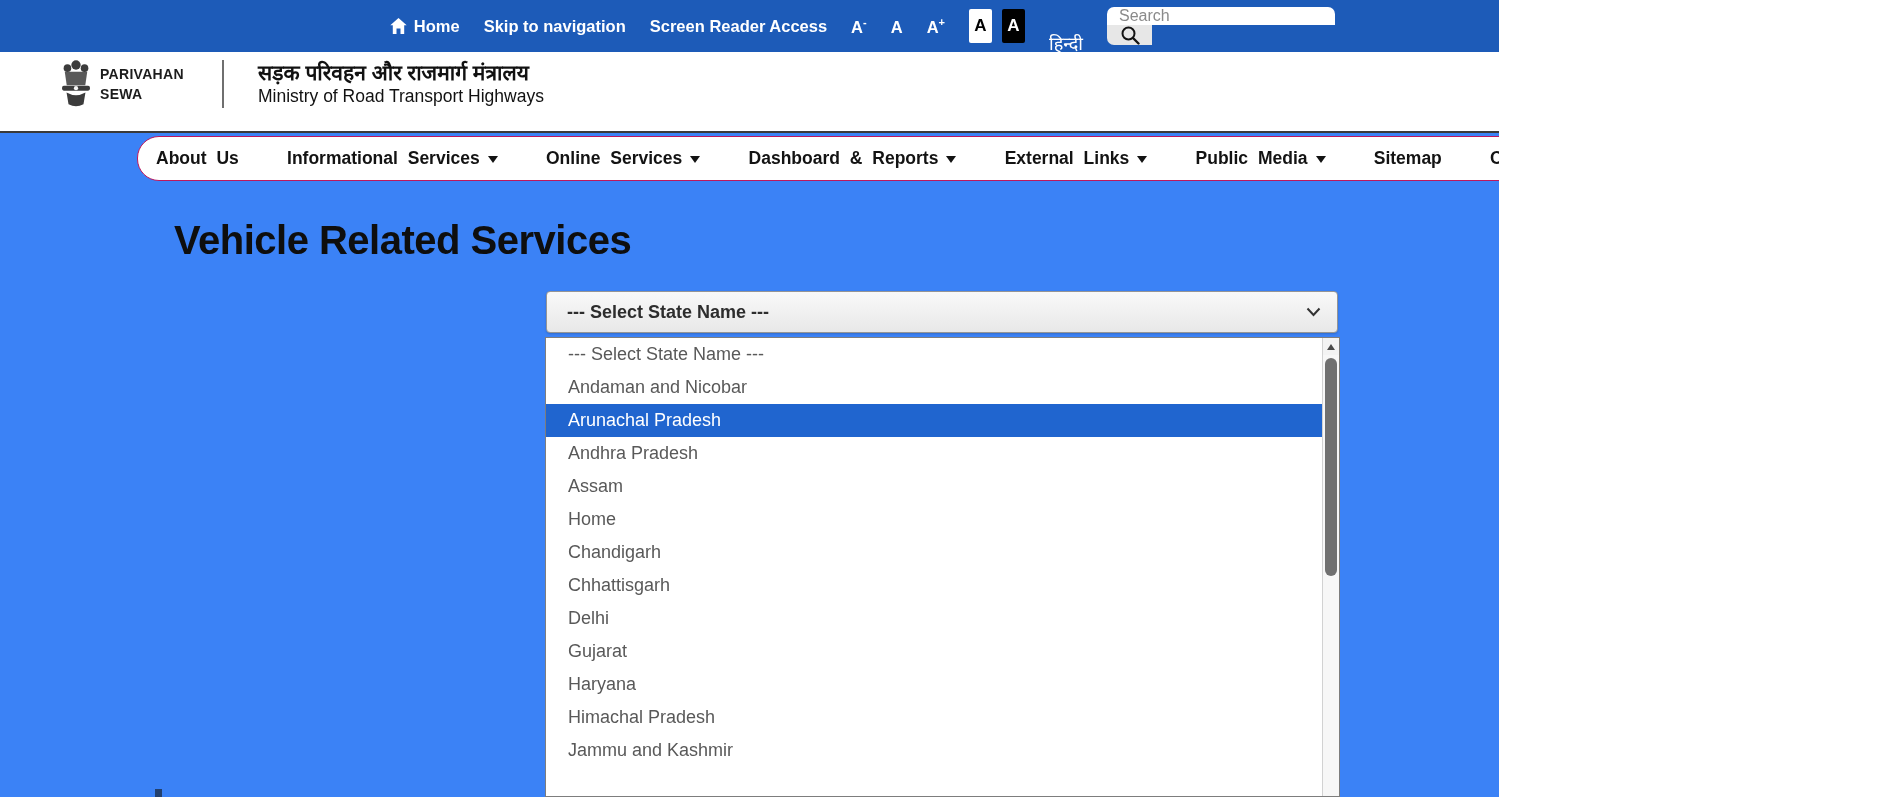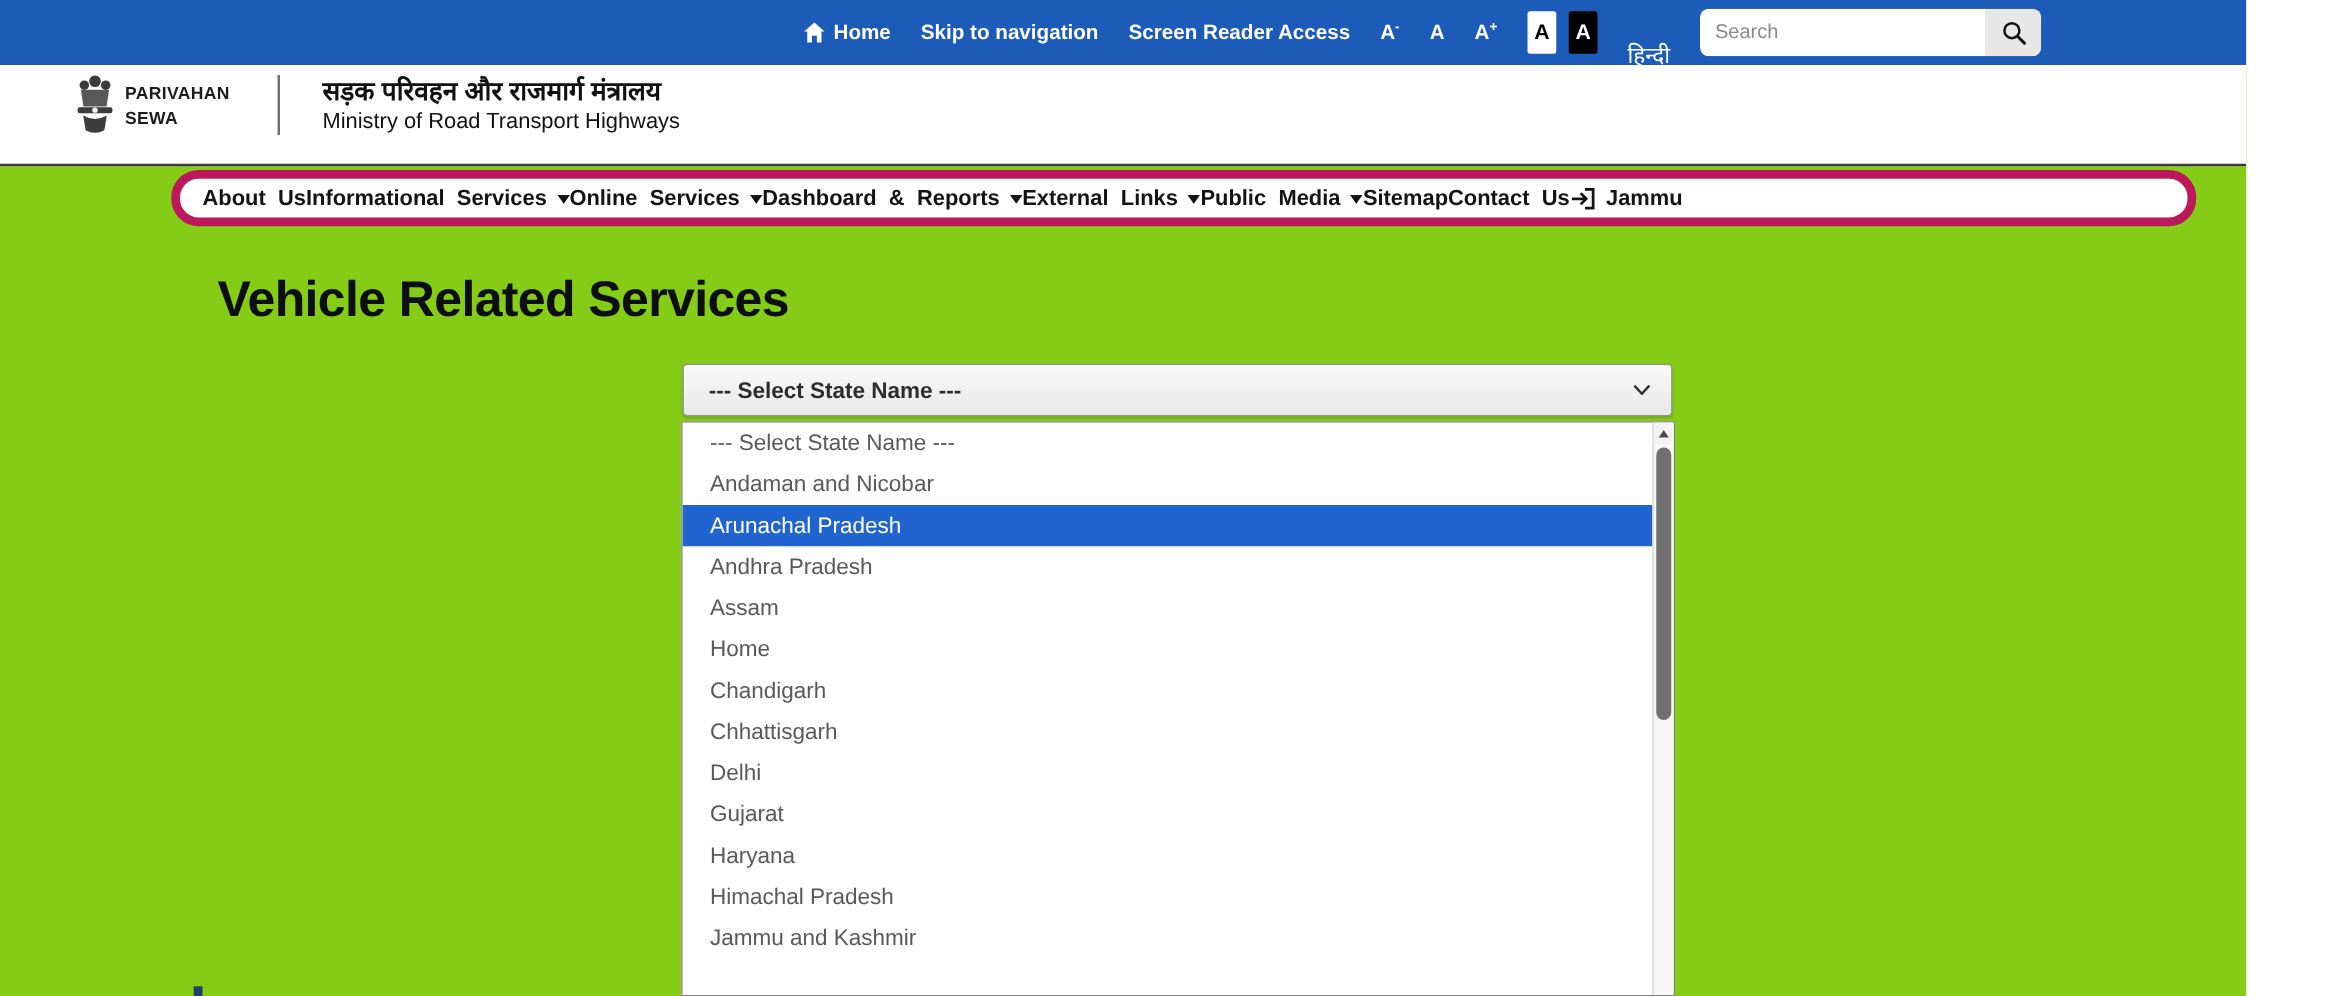--- a/index.html
+++ b/index.html
@@ -1,37 +1,37 @@
 <!DOCTYPE html>
 <html style="--topbar-blue: #1d5bb8; --highlight-blue: #2065cf;"><head>
 <meta charset="utf-8">
 <style>
   * { margin:0; padding:0; box-sizing:border-box; }
   body { background:#fff; font-family:"Liberation Sans", sans-serif; }
-  .canvas { position:relative; width:1797px; height:797px; background:#84cc16; overflow:hidden; }
+  .canvas { position:relative; width:1499px; height:797px; background:#3b82f6; overflow:hidden; }
 
   
   .topbar {
     position:absolute; top:0; left:0; width:100%; height:52px;
     background:var(--topbar-blue);
     display:flex; align-items:center; justify-content:flex-end;
     padding-right:164px; gap:24px;
     color:#fff; font-weight:700; font-size:16.5px;
   }
   .topbar-link { display:flex; align-items:center; gap:6px; color:#fff; cursor:pointer; white-space:nowrap; }
   .font-ctrl { cursor:pointer; white-space:nowrap; }
   .font-ctrl sup { font-size:11px; font-weight:700; }
   .contrast-box {
     width:23px; height:34px; display:flex; align-items:center; justify-content:center;
     font-weight:700; font-size:17px; border-radius:2px; cursor:pointer;
   }
   .contrast-light { background:#fff; color:#000; }
   .contrast-dark  { background:#000; color:#fff; margin-left:-14px; }
   .lang-link { font-weight:400; font-size:18px; cursor:pointer;margin-top:34px; }
-  .search-group { display:flex; height:38px; border-radius:7px; overflow:hidden; }
+  .search-group { display:flex; height:38px; border-radius:7px; overflow:hidden;flex-direction:column; }
   .search-input {
     width:228px; height:38px; border:none; outline:none; padding:0 12px;
     font-size:16px; font-family:"Liberation Sans", sans-serif; color:#333;
   }
   .search-input::placeholder { color:#8a8a8a; }
   .search-btn {
     width:45px; height:38px; background:#e7e7e7; border:none; cursor:pointer;
     display:flex; align-items:center; justify-content:center;
   }
 
@@ -42,22 +42,22 @@
   }
   .emblem { position:absolute; left:58px; top:5px; width:36px; height:52px; }
   .logo-text { position:absolute; left:100px; top:12px; font-weight:700; font-size:14px; color:#1c1c1c; line-height:20px; letter-spacing:0.3px; }
   .header-divider { position:absolute; left:222px; top:8px; width:2px; height:48px; background:#6f6f6f; }
   .ministry-hi { position:absolute; left:258px; top:6px; font-weight:700; font-size:21px; color:#111; }
   .ministry-en { position:absolute; left:258px; top:34px; font-weight:400; font-size:17.5px; color:#111; }
 
   
   .navbar {
     position:absolute; left:137px; top:136px; width:1620px; height:45px;
-    background:#fff; border:7px solid #be185d; border-radius:22px;
-    display:flex; align-items:center; 
+    background:#fff; border:1px solid #be185d; border-radius:22px;
+    display:flex; align-items:center; justify-content:space-between;
     padding:0 30px 0 18px;
     font-weight:700; font-size:17.5px; color:#131313;
   }
   .nav-item { display:flex; align-items:center; gap:8px; white-space:nowrap; cursor:pointer; word-spacing:5px; }
   .caret {
     display:inline-block; width:0; height:0;
     border-left:5.5px solid transparent; border-right:5.5px solid transparent;
     border-top:7px solid #131313; margin-top:2px;
   }
 

